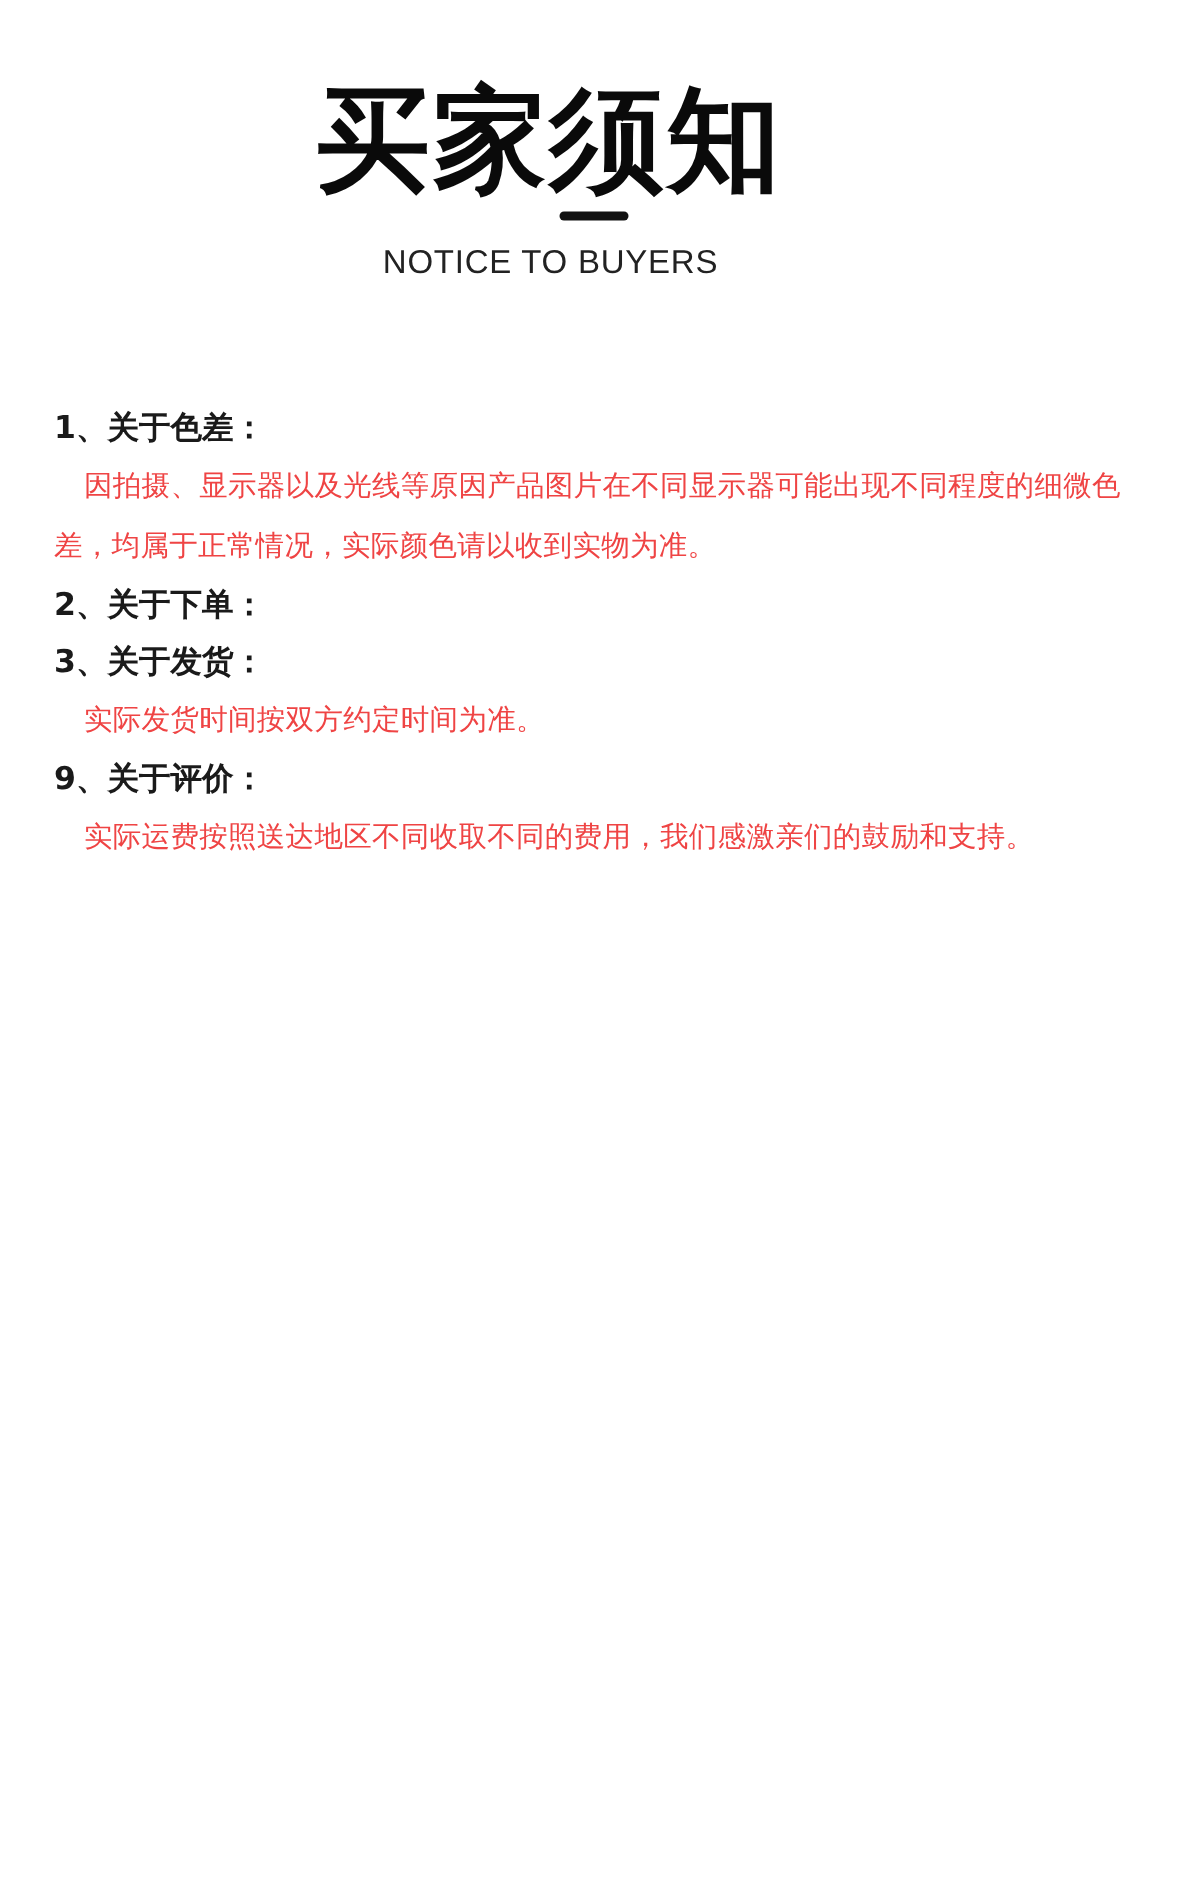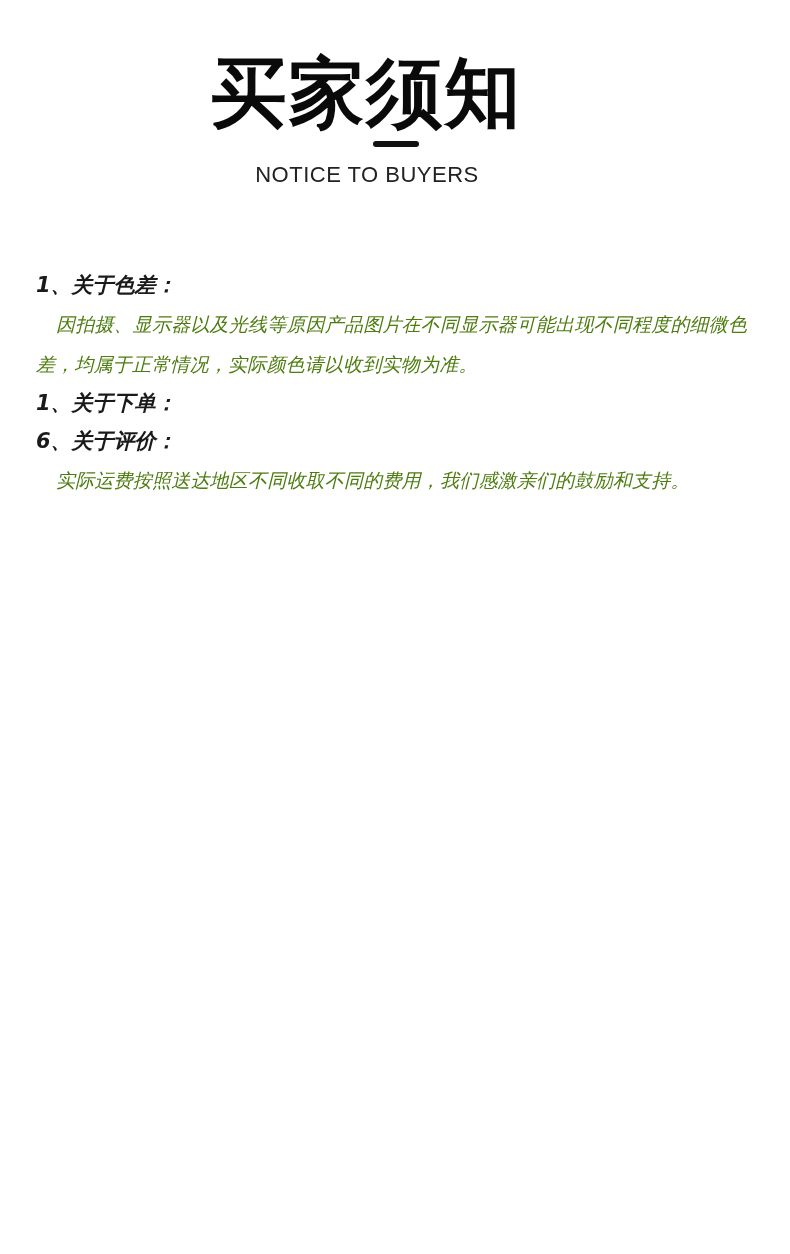--- a/index.html
+++ b/index.html
@@ -4,38 +4,40 @@
 <style>
   html, body { margin: 0; padding: 0; background: #ffffff; }
   body { width: 790px; height: 1254px; position: relative; overflow: hidden;
          font-family: "DejaVu Sans", "Liberation Sans", sans-serif; color: #222; }
   .title { position: absolute; left: 0; width: 733px; top: 48px; text-align: center;
            font-size: 76px; font-weight: bold; color: #0a0a0a; letter-spacing: 2px; line-height: 90px; }
   .title-bar { position: absolute; left: 373px; top: 141px; width: 46px; height: 6px;
                background: #111; border-radius: 3px; }
   .subtitle { position: absolute; left: 0; width: 734px; top: 162px; text-align: center;
               font-family: "Liberation Sans", sans-serif; font-size: 22px; color: #222; letter-spacing: 0.5px; }
-  .content { position: absolute; left: 36px; top: 266px; width: 726px; font-style: italic; }
+  .content { position: absolute; left: 36px; top: 266px; width: 726px; }
   .section-head { font-size: 21px; font-weight: bold; color: #1a1a1a; line-height: 38px; height: 38px; }
-  .para { font-size: 19px; color: #4d7c0f; line-height: 40px; text-indent: 20px; letter-spacing: 0.2px; }
+  .para { font-size: 19px; color: #ef4444; line-height: 40px; text-indent: 20px; letter-spacing: 0.2px; }
 </style>
 </head>
 <body>
 
 <div class="title">买家须知</div>
 <div class="title-bar"></div>
 <div class="subtitle">NOTICE TO BUYERS</div>
 
 <div class="content">
   <div>
     <div class="section-head">1、关于色差：</div>
     <div class="para">因拍摄、显示器以及光线等原因产品图片在不同显示器可能出现不同程度的细微色差，均属于正常情况，实际颜色请以收到实物为准。</div>
   </div>
   <div>
-    <div class="section-head">1、关于下单：</div>
+    <div class="section-head">2、关于下单：</div>
   </div>
   <div>
+    <div class="section-head">3、关于发货：</div>
+    <div class="para">实际发货时间按双方约定时间为准。</div>
   </div>
   <div>
-    <div class="section-head">6、关于评价：</div>
+    <div class="section-head">9、关于评价：</div>
     <div class="para">实际运费按照送达地区不同收取不同的费用，我们感激亲们的鼓励和支持。</div>
   </div>
 </div>
 
 </body></html>

